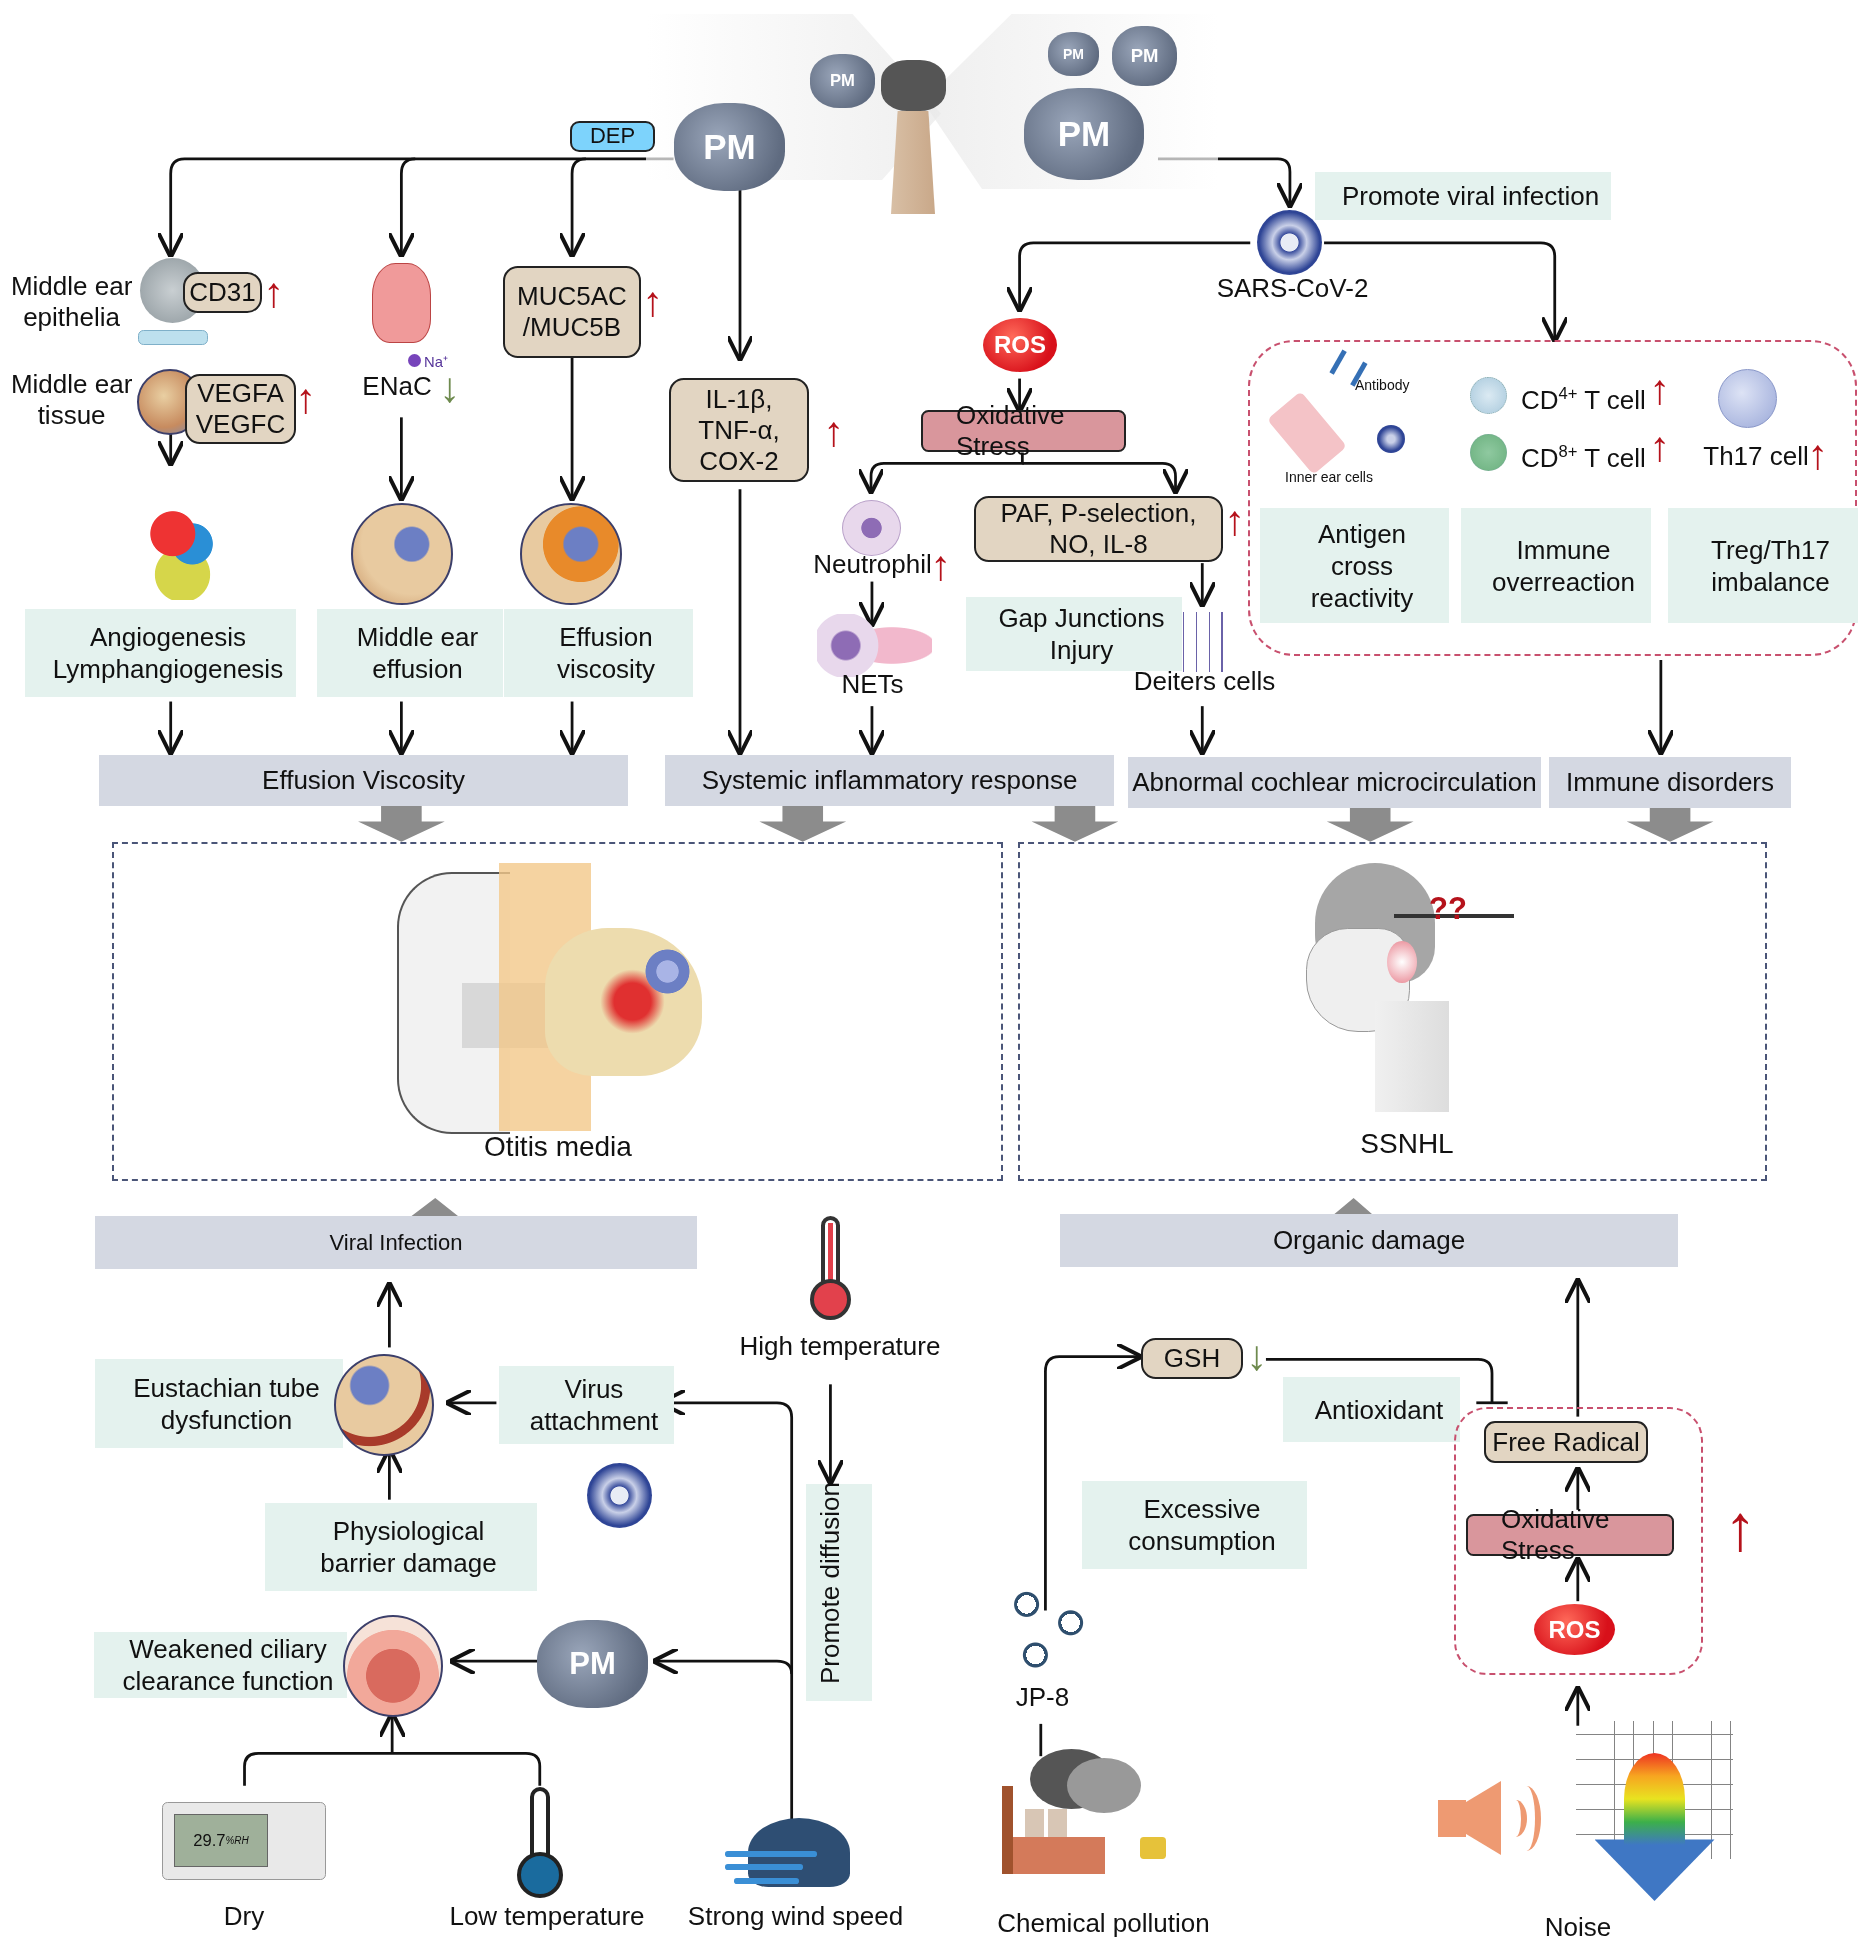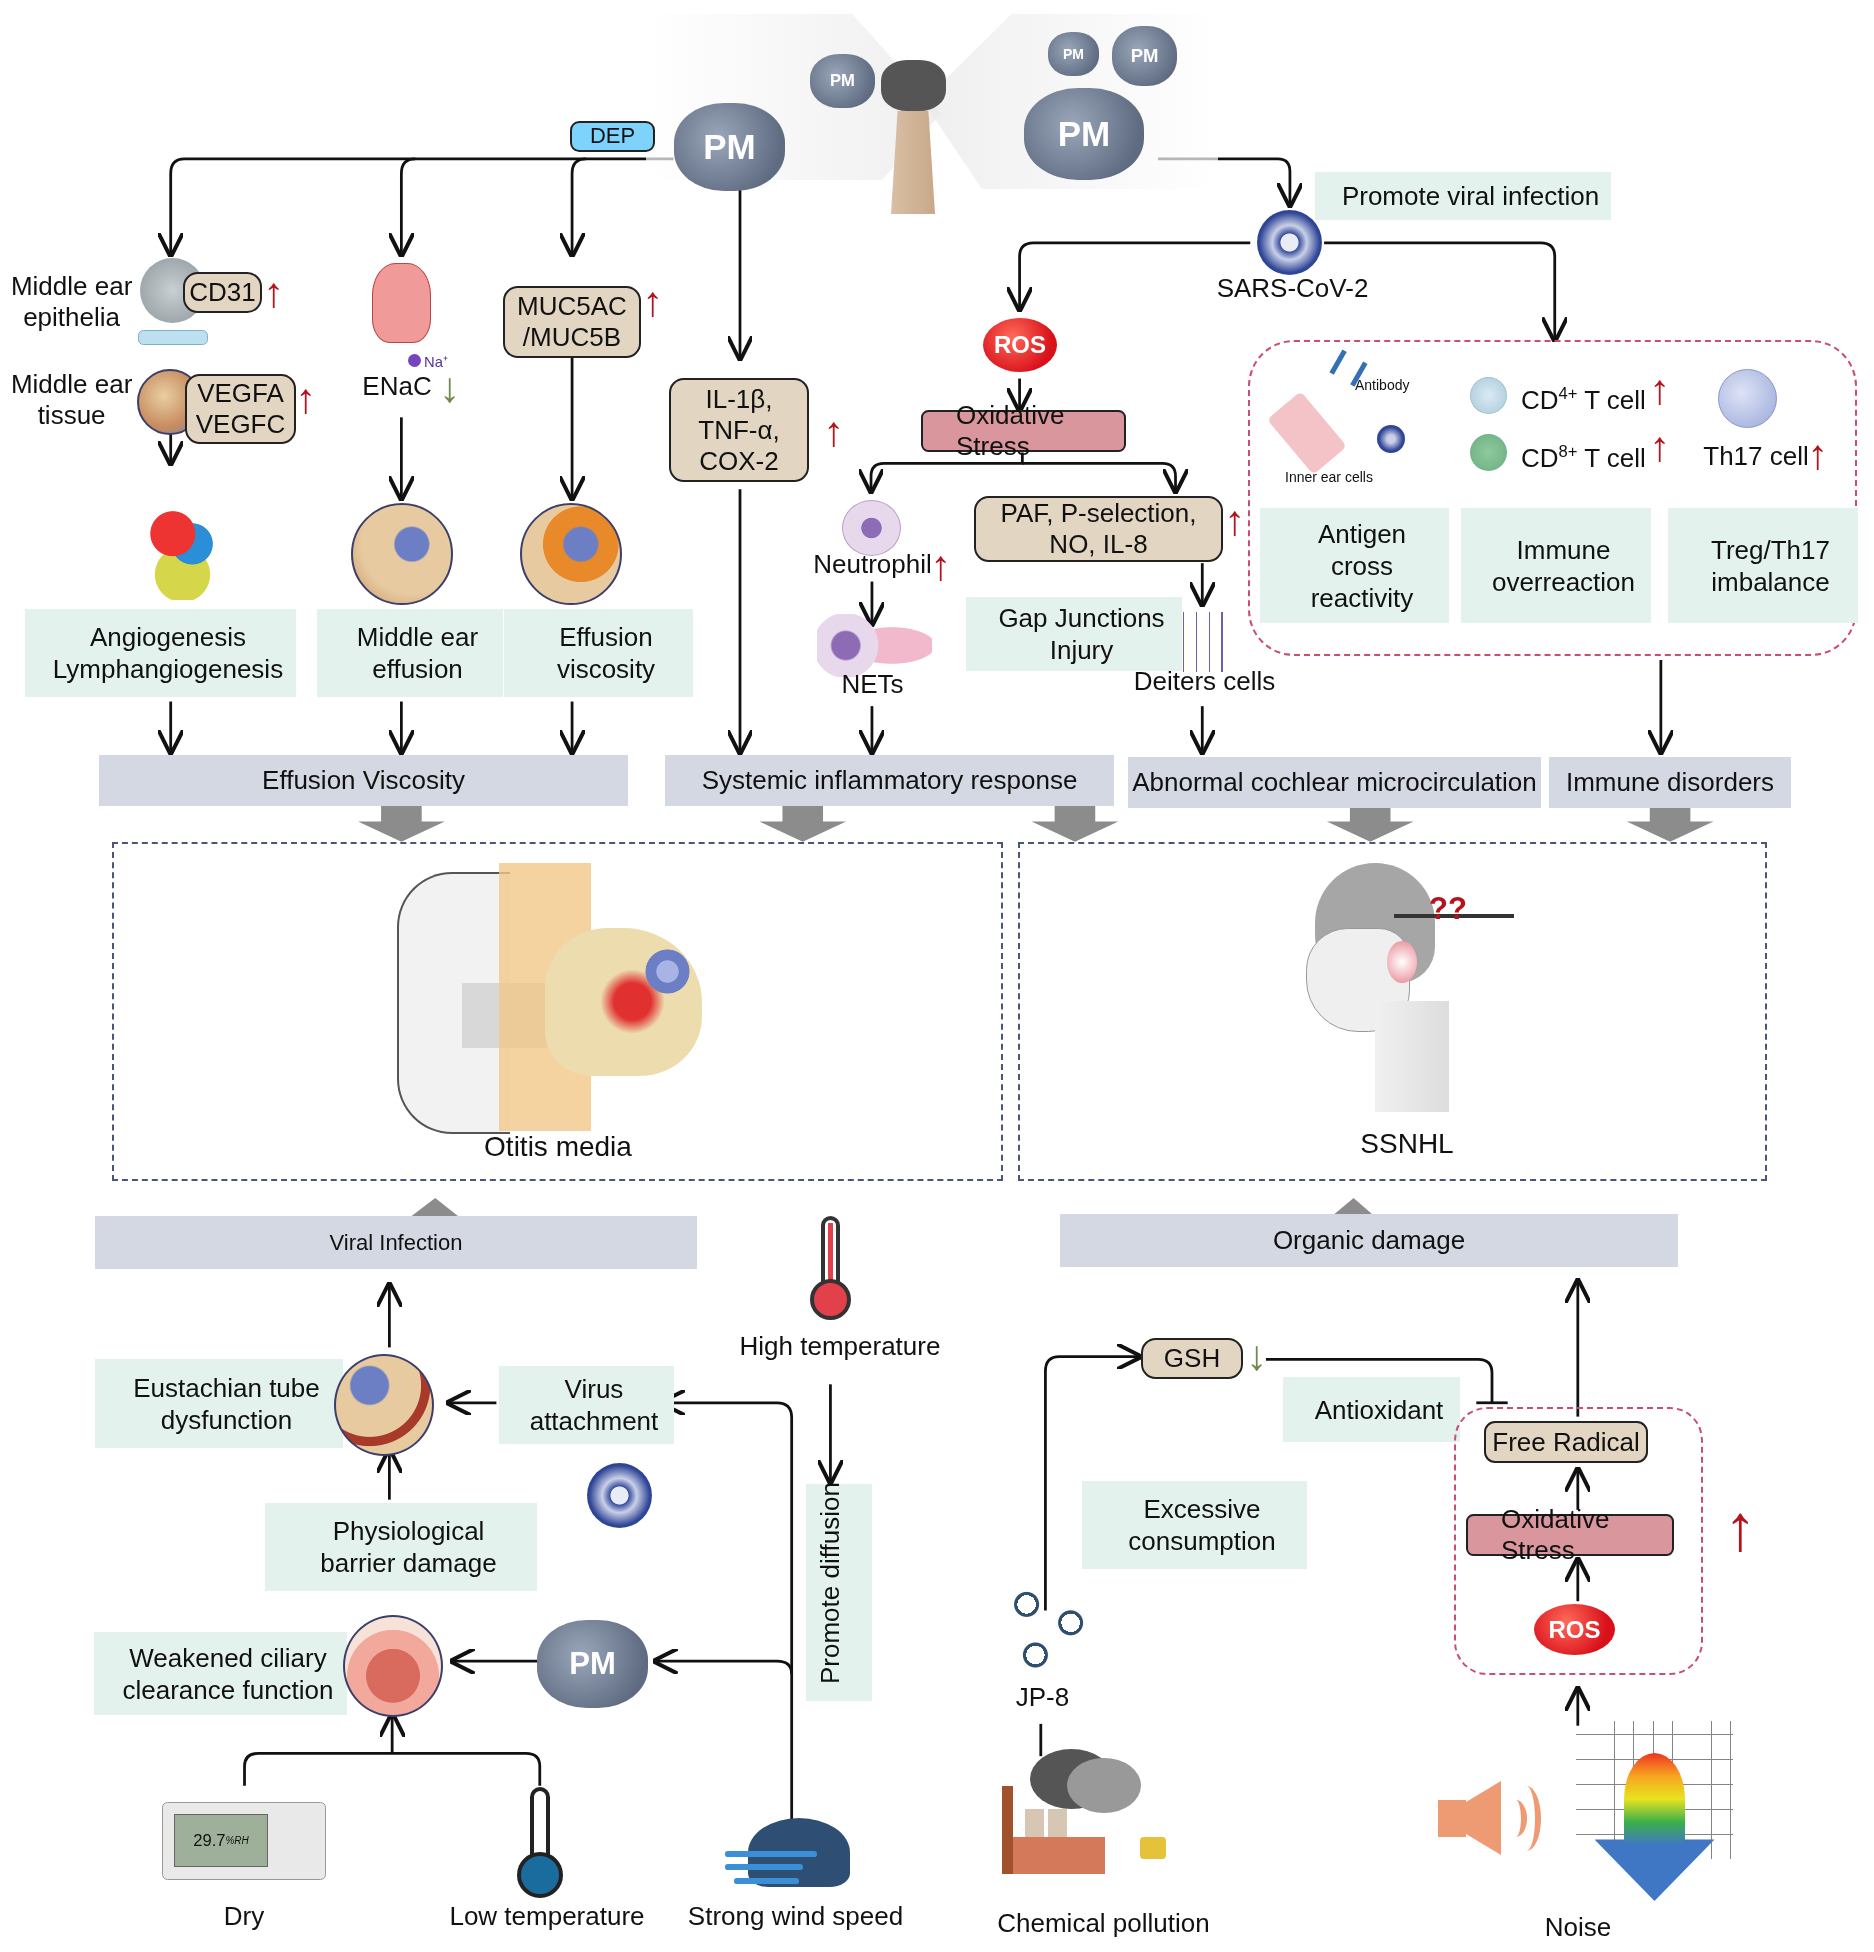--- a/index.html
+++ b/index.html
@@ -138,21 +138,21 @@
     <span><span>VEGFA</span><br><span>VEGFC</span></span>
   </div>
 <div class="red-up" style="left:295px;top:378px;">↑</div>
 
 <div class="abs" style="left:372px;top:263px;width:57px;height:78px;background:#f09a9a;border:1.8px solid #b44;border-radius:40% 40% 30% 30%;"></div>
 <div class="abs" style="left:408px;top:354px;width:13px;height:13px;border-radius:50%;background:#7744bb;"></div>
 <div class="abs" style="left:424px;top:351px;font-size:14.8px;color:#553399;">Na⁺</div>
 <div class="t" style="left:360px;top:371px;width:74px;">ENaC</div>
 <div class="green-down" style="left:439px;top:367px;">↓</div>
 
-<div class="beige" style="left:503px;top:286px;width:138px;height:72px;">
+<div class="beige" style="left:503px;top:266px;width:138px;height:92px;">
     <span><span>MUC5AC</span><br><span>/MUC5B</span></span>
   </div>
 <div class="red-up" style="left:642px;top:281px;">↑</div>
 
 <div class="abs" style="left:134px;top:498px;width:97px;height:102px;background:radial-gradient(circle at 40% 35%,#e33 0 25%,transparent 26%),radial-gradient(circle at 60% 45%,#2a8fd6 0 25%,transparent 26%),radial-gradient(circle at 50% 75%,#d6d64a 0 30%,transparent 31%);"></div>
 <div class="circ" style="left:351px;top:503px;width:102px;height:102px;background:radial-gradient(circle at 60% 40%,#6c7fc4 0 20%,#e8caa0 22% 60%,#c59060);"></div>
 <div class="circ" style="left:520px;top:503px;width:102px;height:102px;background:radial-gradient(circle at 60% 40%,#6c7fc4 0 20%,#e88a2a 22% 45%,#e8caa0 46%);"></div>
 
 <div class="mint" style="left:25px;top:609px;width:256px;height:88px;">
     <span><span>Angiogenesis</span><br><span>Lymphangiogenesis</span></span>
@@ -267,21 +267,21 @@
     <span><span>Eustachian tube</span><br><span>dysfunction</span></span>
   </div>
 <div class="circ" style="left:334px;top:1354px;width:100px;height:102px;background:radial-gradient(circle at 35% 30%,#6c7fc4 0 20%,#e8caa0 22% 55%,#a83a2a 56% 65%,#e8caa0 66%);"></div>
 <div class="mint" style="left:499px;top:1366px;width:160px;height:78px;">
     <span><span>Virus</span><br><span>attachment</span></span>
   </div>
 <div class="abs" style="left:587px;top:1463px;width:65px;height:65px;border-radius:50%;background:radial-gradient(circle,#e8ecf5 20%,#3b4f9e 22%,#c9d0e8 40%,#2f4596 70%);border:2.8px dotted #2f4596;box-sizing:border-box;"></div>
 <div class="mint" style="left:265px;top:1503px;width:257px;height:88px;">
     <span><span>Physiological</span><br><span>barrier damage</span></span>
   </div>
-<div class="mint" style="left:94px;top:1632px;width:238px;height:83px;">
+<div class="mint" style="left:94px;top:1632px;width:238px;height:66px;">
     <span><span>Weakened ciliary</span><br><span>clearance function</span></span>
   </div>
 <div class="circ" style="left:343px;top:1615px;width:100px;height:102px;background:radial-gradient(circle at 50% 60%,#d96a5e 0 35%,#f2a89a 36% 60%,#f6e2d8 61%);"></div>
 <div class="cloud" style="left:537px;top:1620px;width:111px;height:88px;font-size:31px;">
     <span>PM</span>
   </div>
 
 <div class="abs" style="left:162px;top:1802px;width:162px;height:76px;background:#e9e9e9;border:1.8px solid #999;border-radius:5.5px;">
   <div class="abs" style="left:11px;top:11px;width:92px;height:51px;background:#9fb09a;border:1.8px solid #666;font-size:16.6px;display:flex;align-items:center;justify-content:center;">
       <span>29.7</span>

